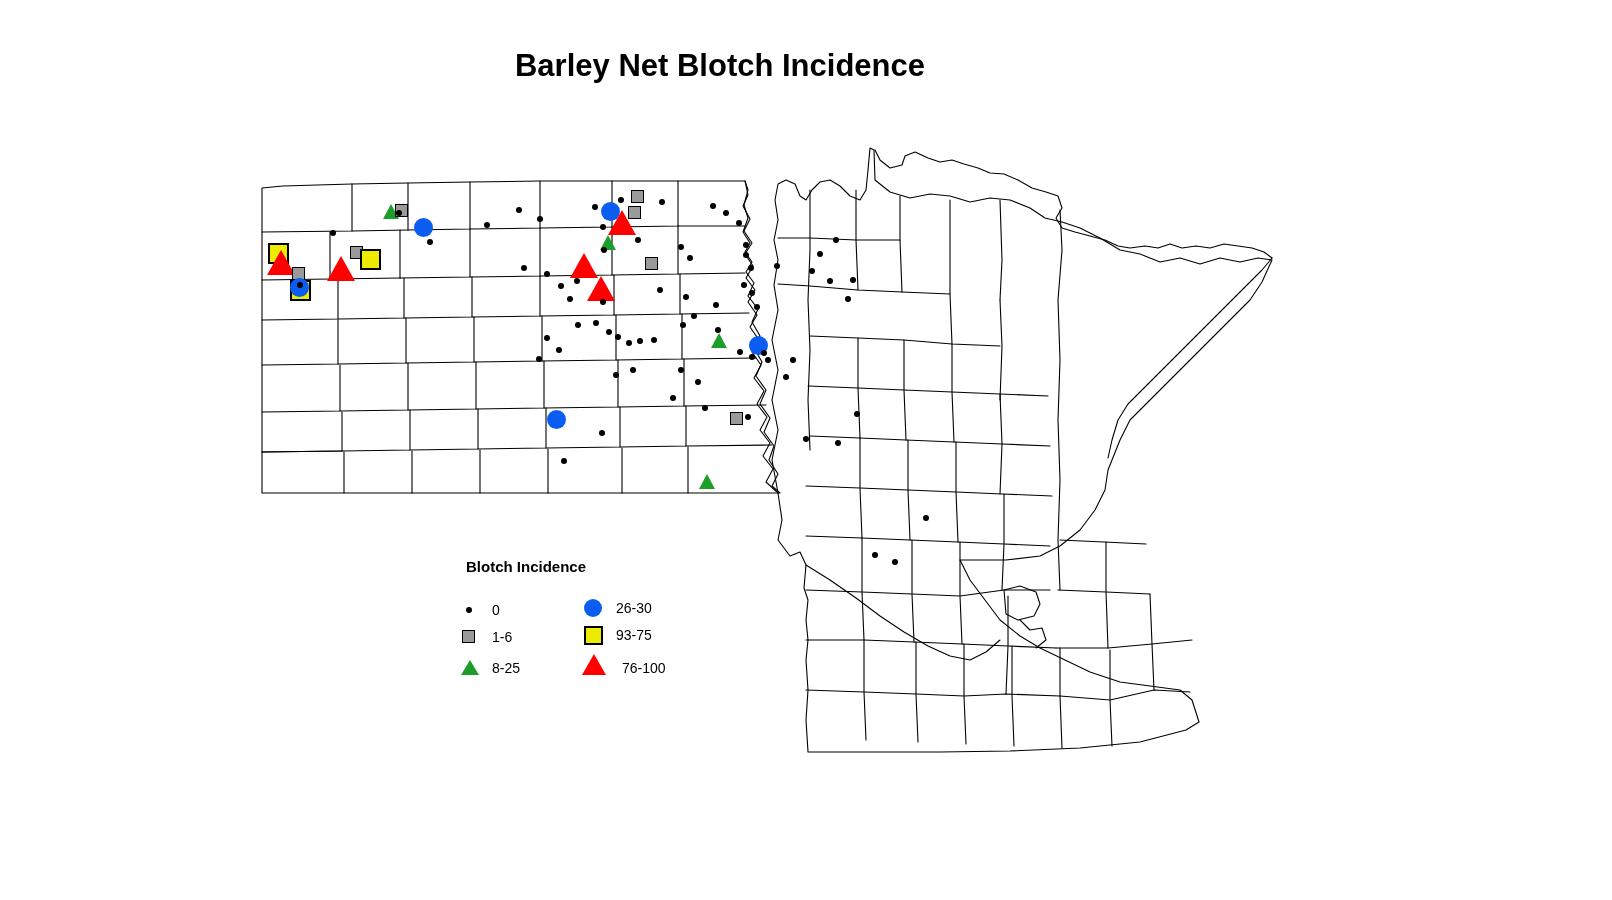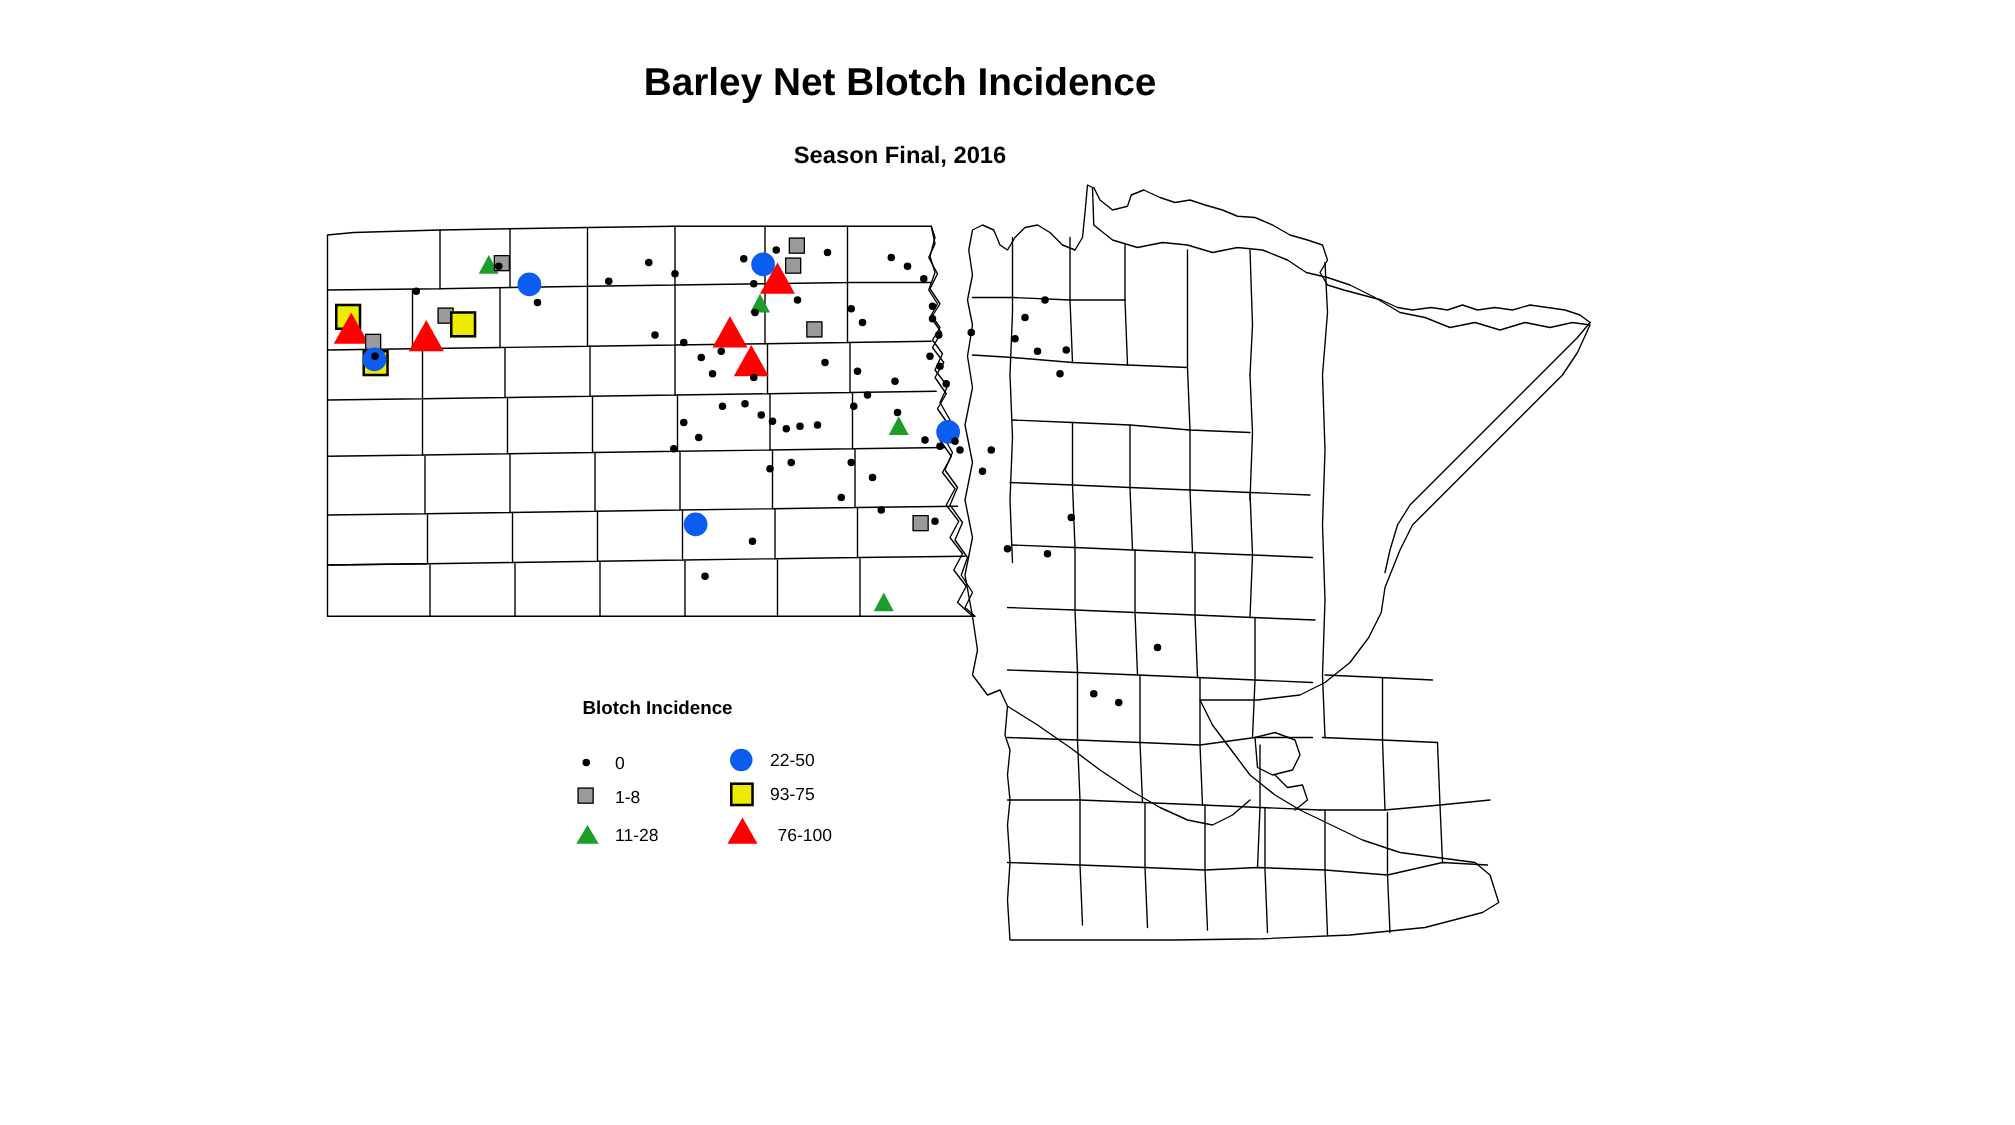--- a/index.html
+++ b/index.html
@@ -136,21 +136,20 @@
     border-right: 12px solid transparent;
     border-bottom: 21px solid #ff0000;
   }
 </style>
 </head>
 <body>
 
 <div id="figure">
 
   <div id="title">Barley Net Blotch Incidence</div>
-  <div id="subtitle">Season Final, 2016</div>
 
   <div id="map-area">
     <svg id="map-svg" width="1612" height="900" viewBox="0 0 1612 900">
       <g fill="none" stroke="#000000" stroke-width="1.1" stroke-linejoin="round" stroke-linecap="round">
 
         <path d="M262,188 L283,186 L352,184 L408,183 L470,182 L540,181 L610,181 L678,181 L745,181 L748,190 L744,205 L748,218 L743,232 L750,243 L745,252 L752,262 L746,272 L754,283 L748,296 L758,309 L752,322 L760,336 L754,348 L762,362 L756,376 L766,390 L760,404 L770,418 L764,432 L774,446 L769,460 L778,474 L772,486 L780,493 L700,493 L620,493 L540,493 L470,493 L400,493 L330,493 L262,493 Z"></path>
 
         <path d="M262,232 L352,231 L352,184"></path>
         <path d="M352,231 L408,230 L470,229 L470,182"></path>
         <path d="M408,230 L408,183"></path>
@@ -367,35 +366,35 @@
       <span class="legend-sym">
           <span class="sym-dot"></span>
         </span>
       <span class="legend-label">0</span>
     </div>
 
     <div class="legend-item" style="left:8px; top:75px;">
       <span class="legend-sym">
           <span class="sym-square-gray"></span>
         </span>
-      <span class="legend-label">1-8</span>
+      <span class="legend-label">1-6</span>
     </div>
 
     <div class="legend-item" style="left:8px; top:106px;">
       <span class="legend-sym">
           <span class="sym-tri-green"></span>
         </span>
-      <span class="legend-label">11-28</span>
+      <span class="legend-label">8-25</span>
     </div>
 
     <div class="legend-item" style="left:132px; top:46px;">
       <span class="legend-sym">
           <span class="sym-circle-blue"></span>
         </span>
-      <span class="legend-label">22-50</span>
+      <span class="legend-label">26-30</span>
     </div>
 
     <div class="legend-item" style="left:132px; top:73px;">
       <span class="legend-sym">
           <span class="sym-square-yellow"></span>
         </span>
       <span class="legend-label">93-75</span>
     </div>
 
     <div class="legend-item" style="left:132px; top:102px;">

